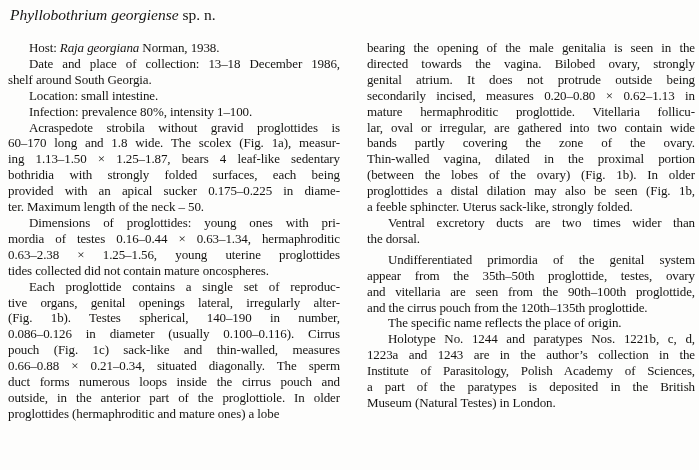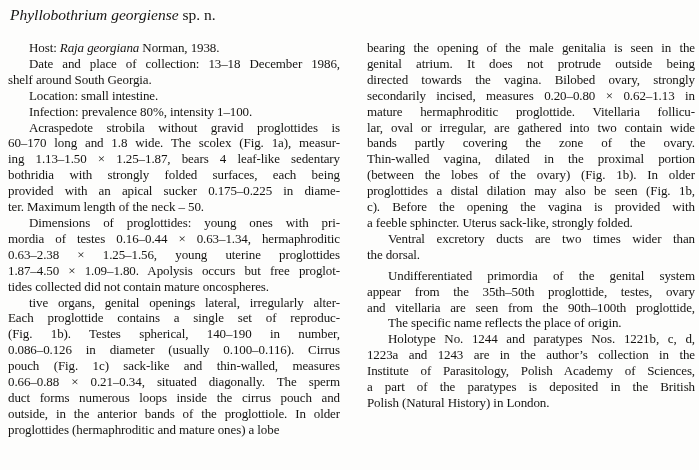--- a/index.html
+++ b/index.html
@@ -79,74 +79,73 @@
           <div class="line">ing 1.13–1.50 × 1.25–1.87, bears 4 leaf-like sedentary</div>
           <div class="line">bothridia with strongly folded surfaces, each being</div>
           <div class="line">provided with an apical sucker 0.175–0.225 in diame-</div>
           <div class="line last">ter. Maximum length of the neck – 50.</div>
         </div>
 
       <div class="para indent">
           <div class="line">Dimensions of proglottides: young ones with pri-</div>
           <div class="line">mordia of testes 0.16–0.44 × 0.63–1.34, hermaphroditic</div>
           <div class="line">0.63–2.38 × 1.25–1.56, young uterine proglottides</div>
-          <div class="line">1.87–4.50 × 1.09–1.80. Apolysis occurs but free proglot-</div>
           <div class="line last">tides collected did not contain mature oncospheres.</div>
         </div>
 
       <div class="para indent">
+          <div class="line">Each proglottide contains a single set of reproduc-</div>
           <div class="line">tive organs, genital openings lateral, irregularly alter-</div>
-          <div class="line">Each proglottide contains a single set of reproduc-</div>
           <div class="line">(Fig. 1b). Testes spherical, 140–190 in number,</div>
           <div class="line">0.086–0.126 in diameter (usually 0.100–0.116). Cirrus</div>
           <div class="line">pouch (Fig. 1c) sack-like and thin-walled, measures</div>
           <div class="line">0.66–0.88 × 0.21–0.34, situated diagonally. The sperm</div>
           <div class="line">duct forms numerous loops inside the cirrus pouch and</div>
-          <div class="line">outside, in the anterior bands of the proglottiole. In older</div>
+          <div class="line">outside, in the anterior part of the proglottiole. In older</div>
           <div class="line last">proglottides (hermaphroditic and mature ones) a lobe</div>
         </div>
 
     </div>
 
     <div class="col col-right">
 
       <div class="para">
           <div class="line">bearing the opening of the male genitalia is seen in the</div>
+          <div class="line">directed towards the vagina. Bilobed ovary, strongly</div>
           <div class="line">genital atrium. It does not protrude outside being</div>
-          <div class="line">directed towards the vagina. Bilobed ovary, strongly</div>
           <div class="line">secondarily incised, measures 0.20–0.80 × 0.62–1.13 in</div>
           <div class="line">mature hermaphroditic proglottide. Vitellaria follicu-</div>
           <div class="line">lar, oval or irregular, are gathered into two contain wide</div>
           <div class="line">bands partly covering the zone of the ovary.</div>
           <div class="line">Thin-walled vagina, dilated in the proximal portion</div>
           <div class="line">(between the lobes of the ovary) (Fig. 1b). In older</div>
           <div class="line">proglottides a distal dilation may also be seen (Fig. 1b,</div>
-          <div class="line">c). Before the opening the vagina is provided with</div>
           <div class="line last">a feeble sphincter. Uterus sack-like, strongly folded.</div>
         </div>
 
       <div class="para indent">
           <div class="line">Ventral excretory ducts are two times wider than</div>
           <div class="line last">the dorsal.</div>
         </div>
 
       <div class="para indent gap-above">
           <div class="line">Undifferentiated primordia of the genital system</div>
           <div class="line">appear from the 35th–50th proglottide, testes, ovary</div>
           <div class="line">and vitellaria are seen from the 90th–100th proglottide,</div>
+          <div class="line last">and the cirrus pouch from the 120th–135th proglottide.</div>
         </div>
 
       <div class="para indent">
           <div class="line last">The specific name reflects the place of origin.</div>
         </div>
 
       <div class="para indent">
           <div class="line">Holotype No. 1244 and paratypes Nos. 1221b, c, d,</div>
           <div class="line">1223a and 1243 are in the author’s collection in the</div>
           <div class="line">Institute of Parasitology, Polish Academy of Sciences,</div>
           <div class="line">a part of the paratypes is deposited in the British</div>
-          <div class="line last">Polish (Natural History) in London.</div>
+          <div class="line last">Museum (Natural Testes) in London.</div>
         </div>
 
     </div>
 
   </div>
 </div>
 
 </body></html>

